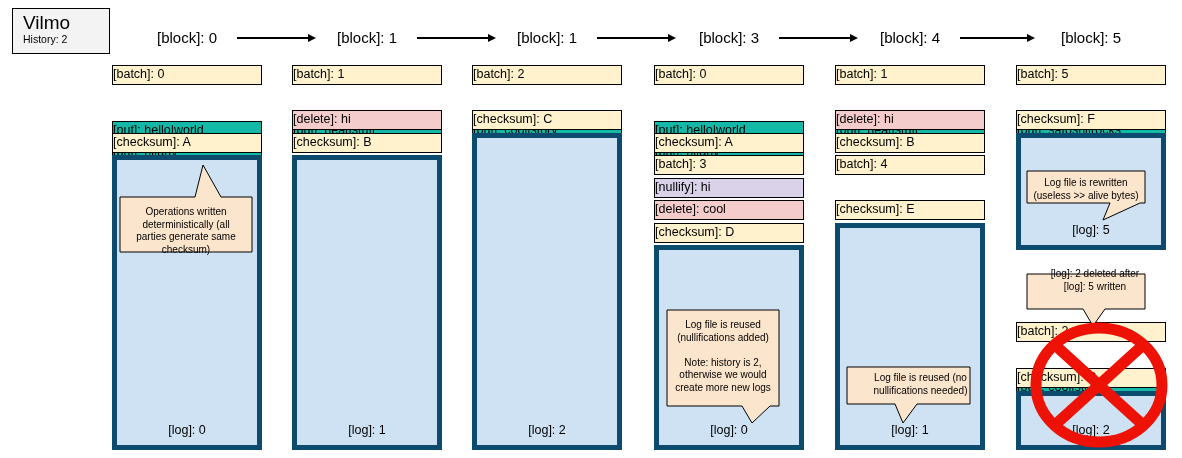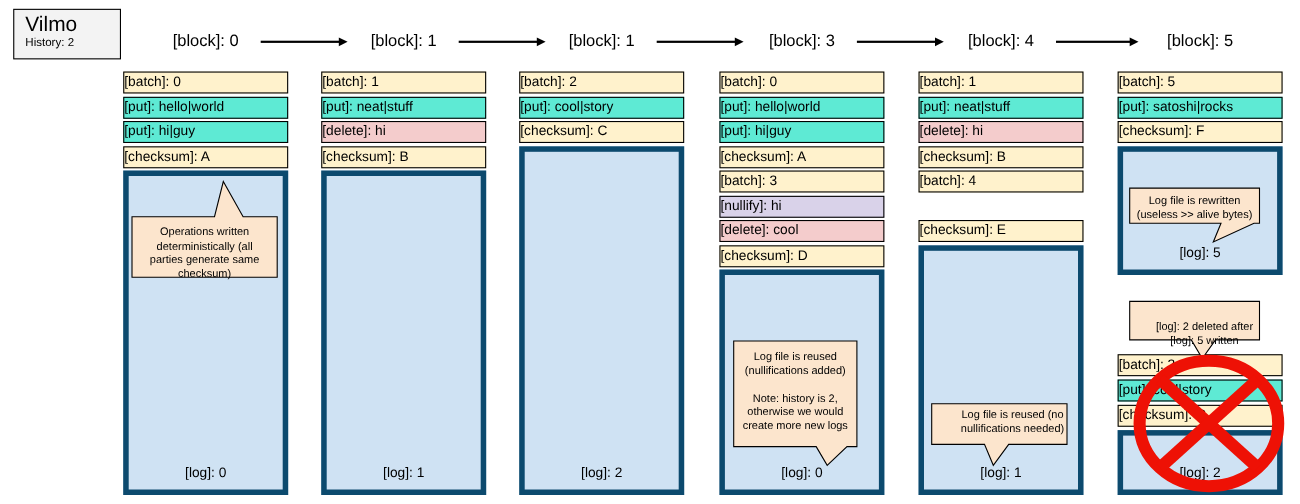--- a/index.html
+++ b/index.html
@@ -16,21 +16,21 @@
   .block-label{position:absolute;top:29px;width:150px;text-align:center;font-size:15px;}
   .arrow{position:absolute;top:37px;height:1.6px;background:#000;}
   .arrow::after{content:"";position:absolute;right:-7px;top:-3.2px;width:0;height:0;
     border-top:4px solid transparent;border-bottom:4px solid transparent;border-left:8px solid #000;}
 
   
   .col{position:absolute;top:0;width:150px;height:458px;}
   .op{position:absolute;left:0;width:150px;height:20px;box-sizing:border-box;border:1px solid #000;
     text-align:left;font-size:12.5px;line-height:17.5px;}
   .batch,.checksum{background:#fff2cc;}
-  .put{background:#5eead4;}
+  .put{background:#14b8a6;margin-top:33px;}
   .delete{background:#f4cccc;}
   .nullify{background:#d9d2e9;}
   .logbox{position:absolute;left:0;width:150px;background:#cfe2f3;border:5px solid #0c4a6e;box-sizing:border-box;}
   .loglabel{position:absolute;left:0;right:0;bottom:8px;text-align:center;font-size:12.5px;}
 
   
   .co-svg{position:absolute;left:0;top:0;overflow:visible;}
   .co-svg polygon{fill:#fce5cd;stroke:#000;stroke-width:1;stroke-linejoin:miter;}
   .co-text{position:absolute;text-align:center;font-size:10px;line-height:12.5px;}
   .co-line{min-height:12.5px;}
@@ -160,21 +160,21 @@
 
     <div class="op batch" style="top:322px">[batch]: 2</div>
     <div class="op put" style="top:345px">[put]: cool|story</div>
     <div class="op checksum" style="top:368px">[checksum]: C</div>
     <div class="logbox" style="top:391px;height:59px">
       <div class="loglabel">[log]: 2</div>
     </div>
     <svg class="co-svg" width="150" height="458" viewBox="0 0 150 458">
       <polygon points="11,274 129,274 129,309 89,309 77,326 67,309 11,309"></polygon>
     </svg>
-    <div class="co-text" style="left:13px;top:292px;width:132px">
+    <div class="co-text" style="left:13px;top:268px;width:132px">
       <div class="co-line">[log]: 2 deleted after</div>
       <div class="co-line">[log]: 5 written</div>
     </div>
 
     <svg class="nox" width="150" height="458" viewBox="0 0 150 458">
       <ellipse cx="83" cy="385" rx="63" ry="57" fill="none" stroke="#ee1105" stroke-width="11"></ellipse>
       <line x1="38.5" y1="344.7" x2="127.5" y2="425.3" stroke="#ee1105" stroke-width="11"></line>
       <line x1="127.5" y1="344.7" x2="38.5" y2="425.3" stroke="#ee1105" stroke-width="11"></line>
     </svg>
   </div>

